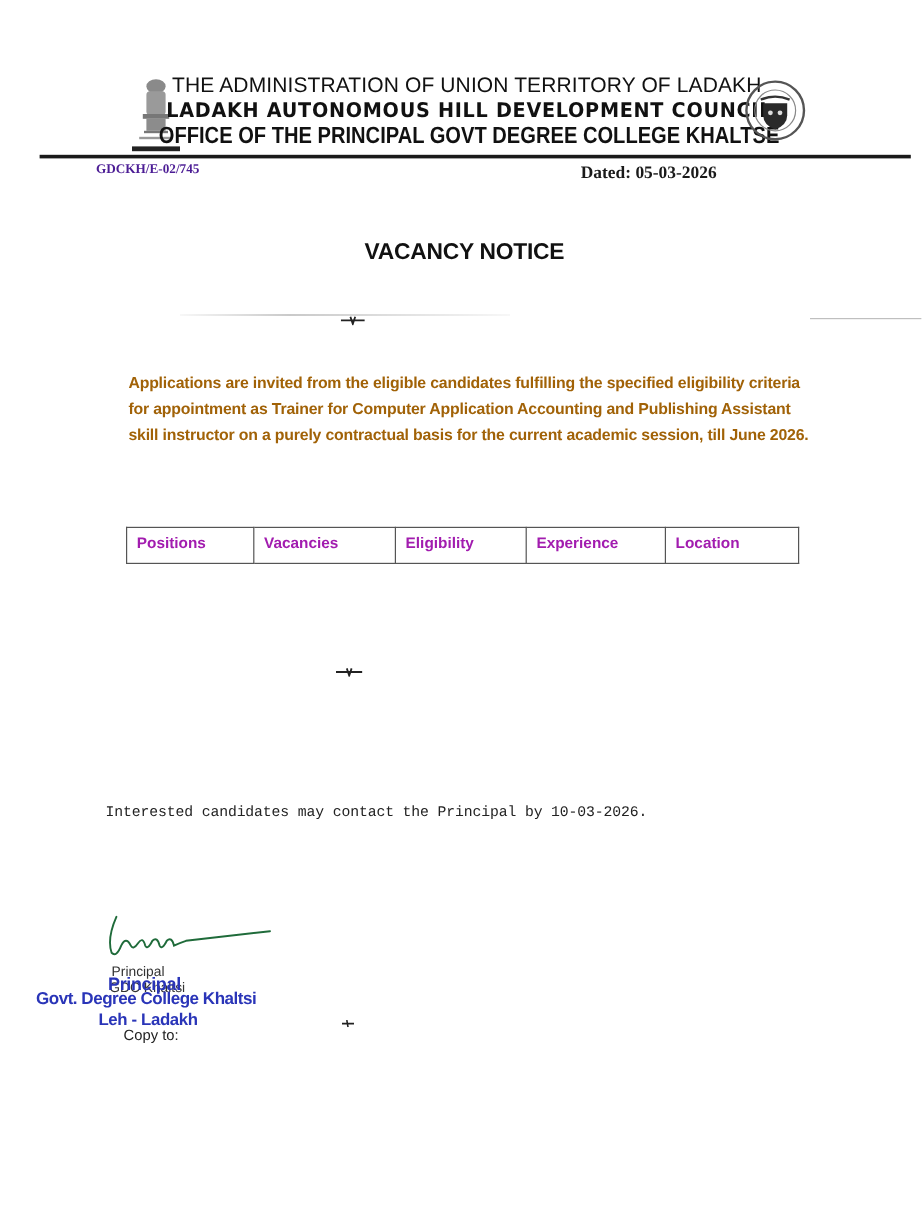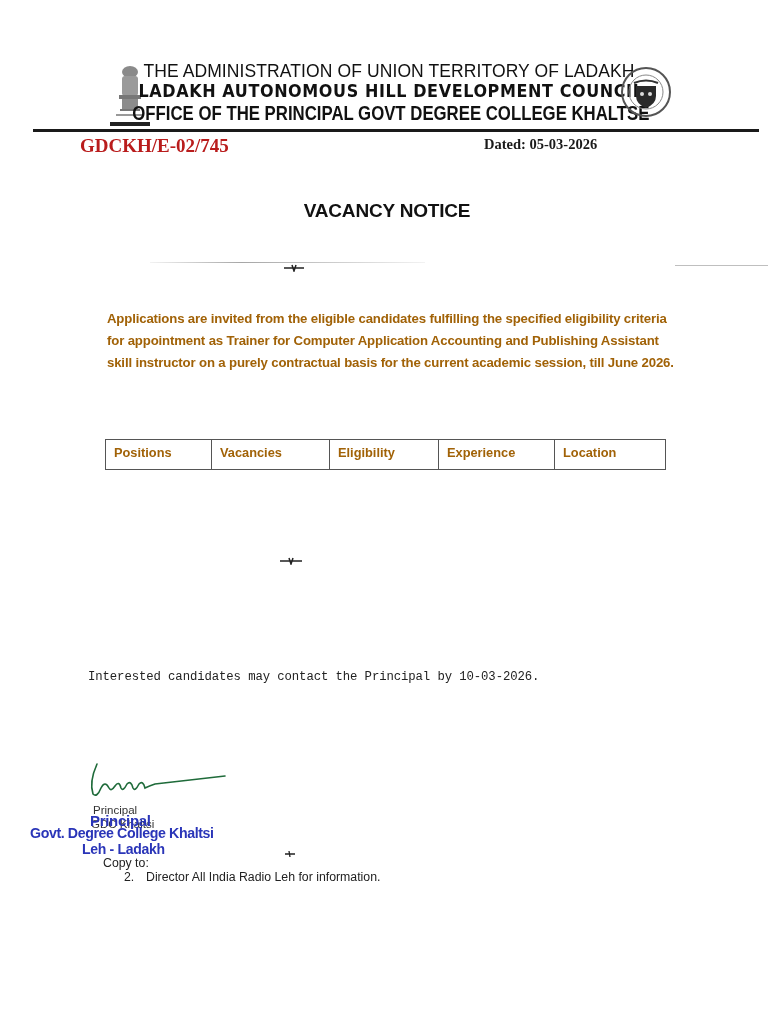--- a/index.html
+++ b/index.html
@@ -11,37 +11,37 @@
     .emblem { left: 108px; top: 62px; width: 44px; height: 66px; }
     .seal { left: 620px; top: 64px; width: 52px; height: 56px; }
     .lh1 { left: 0; width: 768px; text-align: center; top: 61px; font-size: 17.5px;
            font-family: "Liberation Sans", sans-serif; letter-spacing: 0.1px; color: #111; padding-left: 10px; box-sizing: border-box;}
     .lh2 { left: 0; width: 768px; text-align: center; top: 82px; font-size: 16px; font-weight: bold;
            font-family: "DejaVu Sans", sans-serif; letter-spacing: 0.6px; color: #111; transform: scaleY(1.05); padding-left: 14px; box-sizing: border-box; }
     .lh3 { left: 0; width: 768px; text-align: center; top: 102px; font-size: 19.5px; font-weight: bold;
            font-family: "Liberation Sans Narrow", "Liberation Sans", sans-serif; letter-spacing: 0px; color: #111;
            transform: scaleX(0.86); padding-left: 16px; box-sizing: border-box; }
     .hr-main { left: 33px; top: 129px; width: 726px; height: 3px; background: #1a1a1a; }
-    .ref { left: 80px; top: 135px; font-family: "Liberation Serif", serif; font-weight: bold; font-size: 19px; color: #b91c1c; }
+    .ref { left: 80px; top: 135px; font-family: "Liberation Serif", serif; font-weight: bold; font-size: 11px; color: #4c1d95; }
     .dated { left: 484px; top: 136px; font-family: "Liberation Serif", serif; font-weight: bold; font-size: 14.5px; color: #1a1a1a; }
 
     
     .title { left: 0; width: 768px; text-align: center; top: 200px; font-size: 19px; font-weight: bold;
              font-family: "Liberation Sans", sans-serif; color: #111; letter-spacing: -0.2px; padding-left: 6px; box-sizing: border-box; }
     .scan-line1 { left: 150px; top: 262px; width: 275px; height: 1px; background: linear-gradient(90deg, rgba(0,0,0,0.05), rgba(0,0,0,0.35), rgba(0,0,0,0.2), rgba(0,0,0,0.05)); }
     .scan-line2 { left: 675px; top: 265px; width: 93px; height: 1px; background: rgba(0,0,0,0.25); }
     .scan-mark { left: 284px; top: 258px; width: 20px; height: 8px; }
 
     
     .intro { left: 107px; top: 308px; width: 575px; font-size: 13.2px; font-weight: bold; line-height: 22px;
              font-family: "Liberation Sans", sans-serif; color: #a16207; letter-spacing: -0.15px; }
 
     
     table.vac { position: absolute; left: 105px; top: 439px; border-collapse: collapse;
-                font-family: "Liberation Sans", sans-serif; font-size: 12.8px; font-weight: bold; color: #a16207; }
+                font-family: "Liberation Sans", sans-serif; font-size: 12.8px; font-weight: bold; color: #a21caf; }
     table.vac td, table.vac th { border: 1px solid #555; vertical-align: top; padding: 0; }
     table.vac th { height: 30px; text-align: left; font-weight: bold; padding: 5px 0 0 8px; box-sizing: border-box; }
     table.vac td { height: 168px; line-height: 22.3px; padding-top: 5px; box-sizing: border-box; }
     .c1 { width: 106px; } .c2 { width: 118px; } .c3 { width: 109px; } .c4 { width: 116px; } .c5 { width: 111px; }
     td.pos { padding-left: 8px !important; }
     td.center { text-align: center; }
     td.loc { padding-left: 8px !important; }
     .cell-mark { left: 280px; top: 551px; width: 22px; height: 8px; }
 
     .contact { left: 88px; top: 670px; font-size: 12.3px; font-family: Liberation Mono, monospace; color: #222; letter-spacing: -0.1px; }
@@ -133,14 +133,13 @@
 <div class="abs stamp-college">Govt. Degree College Khaltsi</div>
 <div class="abs stamp-leh">Leh - Ladakh</div>
 <div class="abs dot-mark">
   <svg width="10" height="6" viewBox="0 0 10 6">
       <path d="M0 3 L10 3 M4 0 L5 6" stroke="#222" stroke-width="1.3"></path>
     </svg>
 </div>
 
 <div class="abs copyto">Copy to:</div>
 <ol class="copies">
-  <li><span class="num">2.</span><span>Director All India Radio Leh for information.</span></li>
 </ol>
 
 </body></html>

